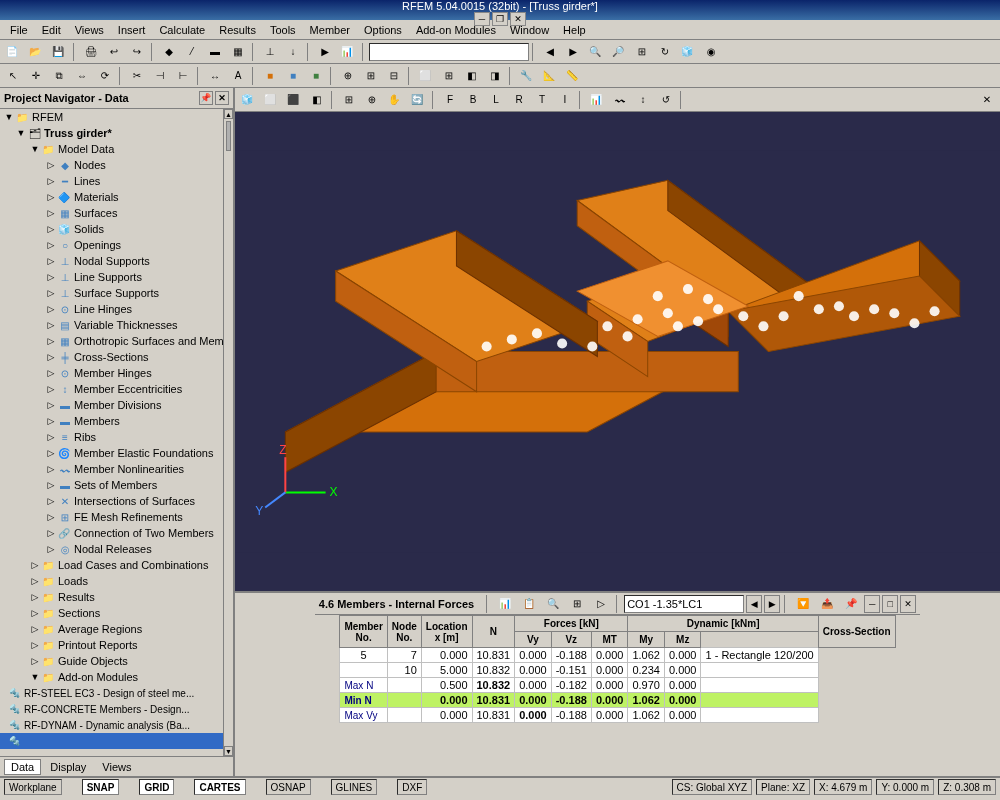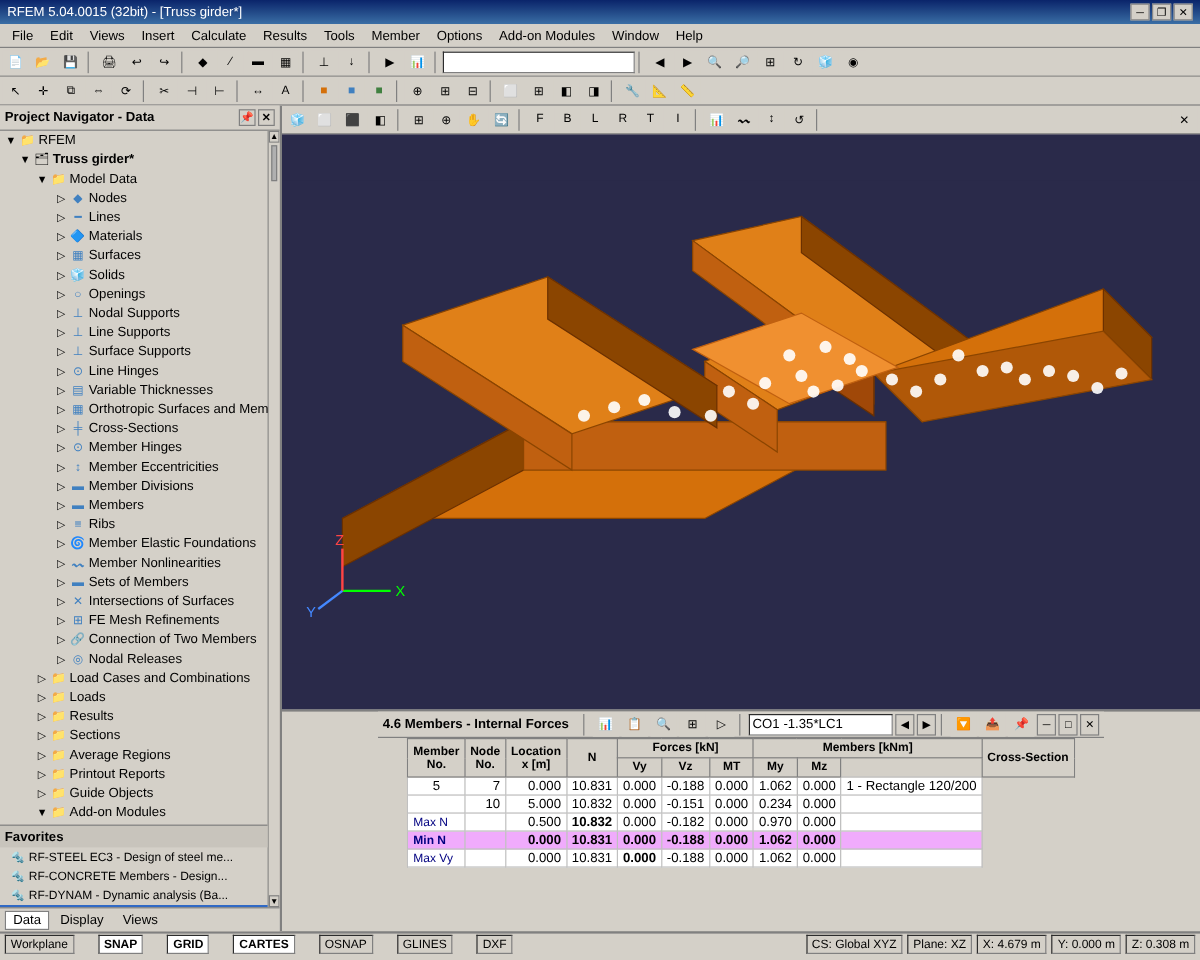--- a/index.html
+++ b/index.html
@@ -8,20 +8,21 @@
     
     #titlebar {
       background: linear-gradient(to bottom, #0a246a, #3a6ea5);
       color: white;
       height: 20px;
       display: flex;
       align-items: center;
       justify-content: space-between;
       padding: 0 6px;
       font-size: 11px;
+      flex-direction: column;
     }
     #titlebar-controls { display: flex; gap: 2px; }
     .titlebar-btn {
       width: 16px; height: 14px; background: #d4d0c8;
       border: 1px solid #888; font-size: 9px;
       display: flex; align-items: center; justify-content: center;
       cursor: pointer; color: #000;
     }
 
     
@@ -190,21 +191,21 @@
       font-size: 10px;
     }
     td {
       border: 1px solid #c0c0c0;
       padding: 1px 4px;
       text-align: right;
       background: white;
       font-size: 11px;
     }
     td:first-child { text-align: center; }
-    tr.min-row td { background: #f0abfc; font-weight: bold; }
+    tr.min-row td { background: #bef264; font-weight: bold; }
     
     
     #tab-bar {
       height: 20px;
       background: #d4d0c8;
       display: flex;
       align-items: flex-end;
       border-top: 1px solid #808080;
       overflow: hidden;
     }
@@ -588,21 +589,20 @@
           <div class="tree-expand">▷</div>
           <div class="tree-icon folder-icon">📁</div>
           <span class="tree-label">Guide Objects</span>
         </div>
         <div class="tree-item" style="padding-left:28px">
           <div class="tree-expand">▼</div>
           <div class="tree-icon folder-icon">📁</div>
           <span class="tree-label">Add-on Modules</span>
         </div>
 
-        <div style="padding:4px 4px 2px 4px; font-size:11px; font-weight:bold; background:#c8c4bc; border-top: 1px solid #808080; margin-top:2px">Favorites</div>
         <div class="favorites-item">
           <div class="fav-icon" style="color:#4080c0">🔩</div>
           <span style="font-size:10px">RF-STEEL EC3 - Design of steel me...</span>
         </div>
         <div class="favorites-item">
           <div class="fav-icon" style="color:#4080c0">🔩</div>
           <span style="font-size:10px">RF-CONCRETE Members - Design...</span>
         </div>
         <div class="favorites-item">
           <div class="fav-icon" style="color:#4080c0">🔩</div>
@@ -766,21 +766,21 @@
 
       <div id="table-container">
         <table>
           <thead>
             <tr>
               <th rowspan="2">Member<br>No.</th>
               <th rowspan="2">Node<br>No.</th>
               <th rowspan="2">Location<br>x [m]</th>
               <th rowspan="2">N</th>
               <th colspan="3">Forces [kN]</th>
-              <th colspan="3">Members [kNm]</th>
+              <th colspan="3">Dynamic [kNm]</th>
               <th rowspan="2">Cross-Section</th>
             </tr>
             <tr>
               <th>Vy</th>
               <th>Vz</th>
               <th>MT</th>
               <th>My</th>
               <th>Mz</th>
             </tr>
           </thead>

